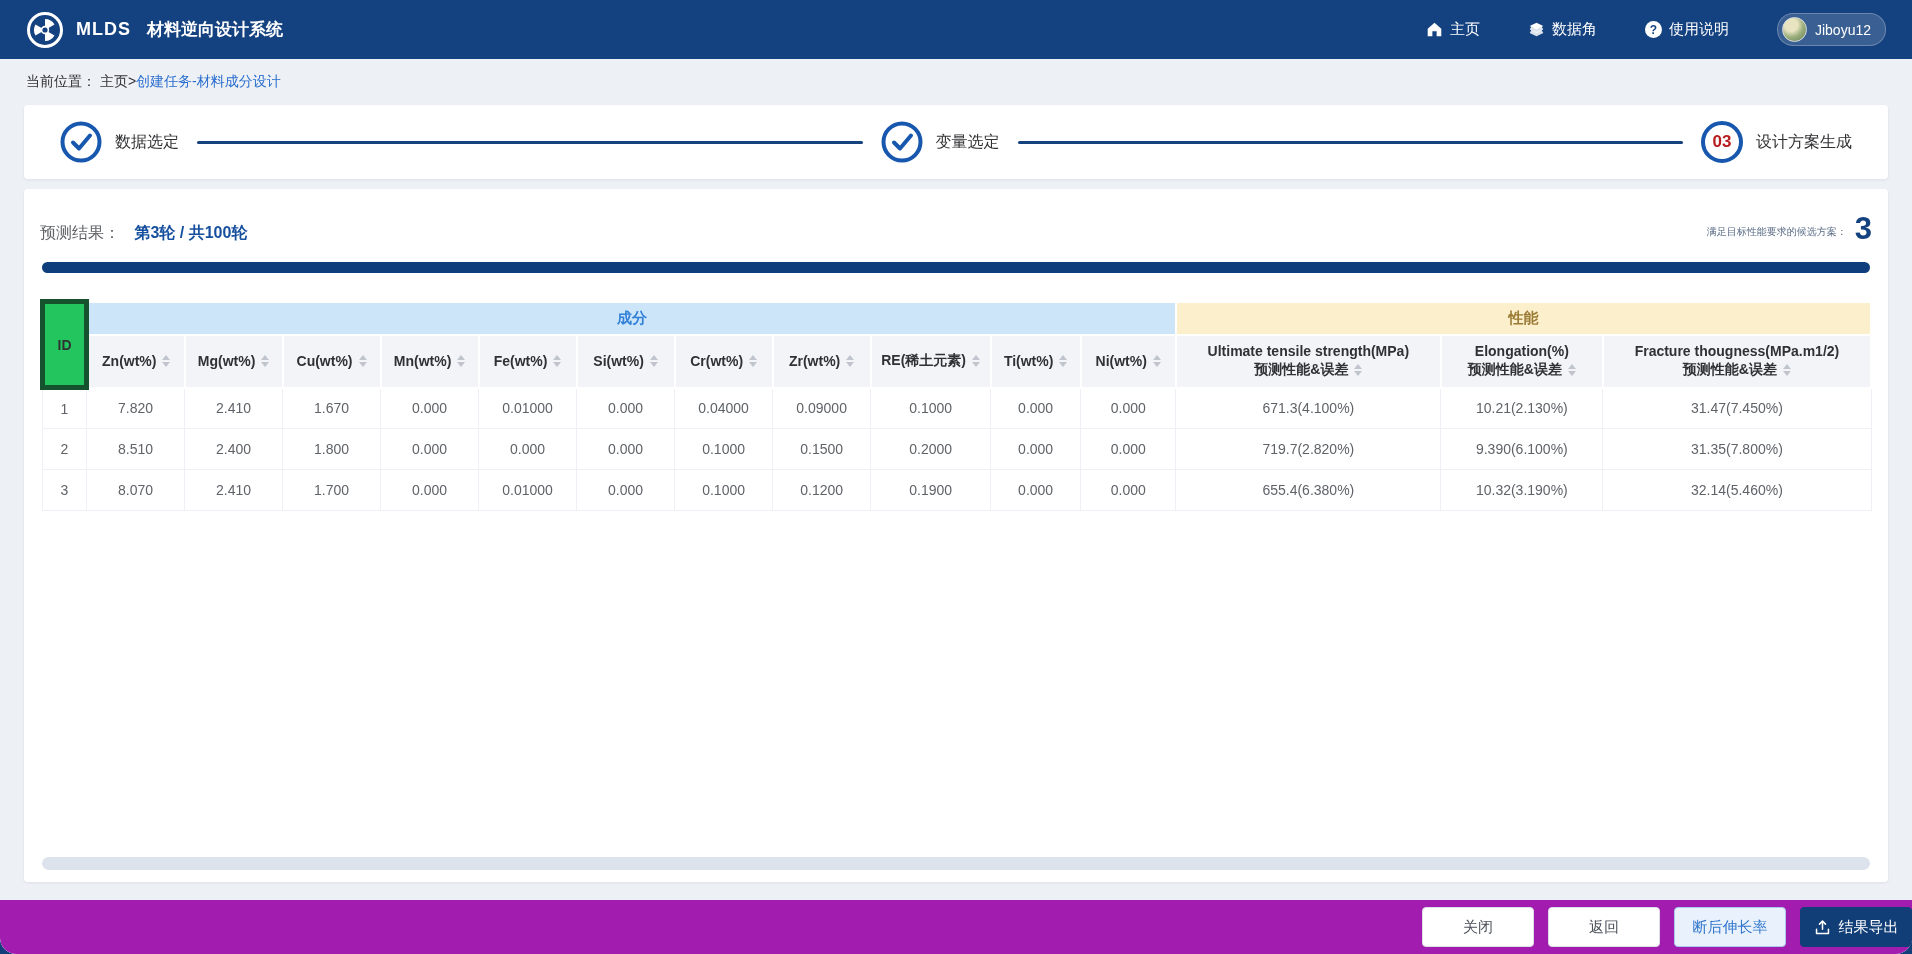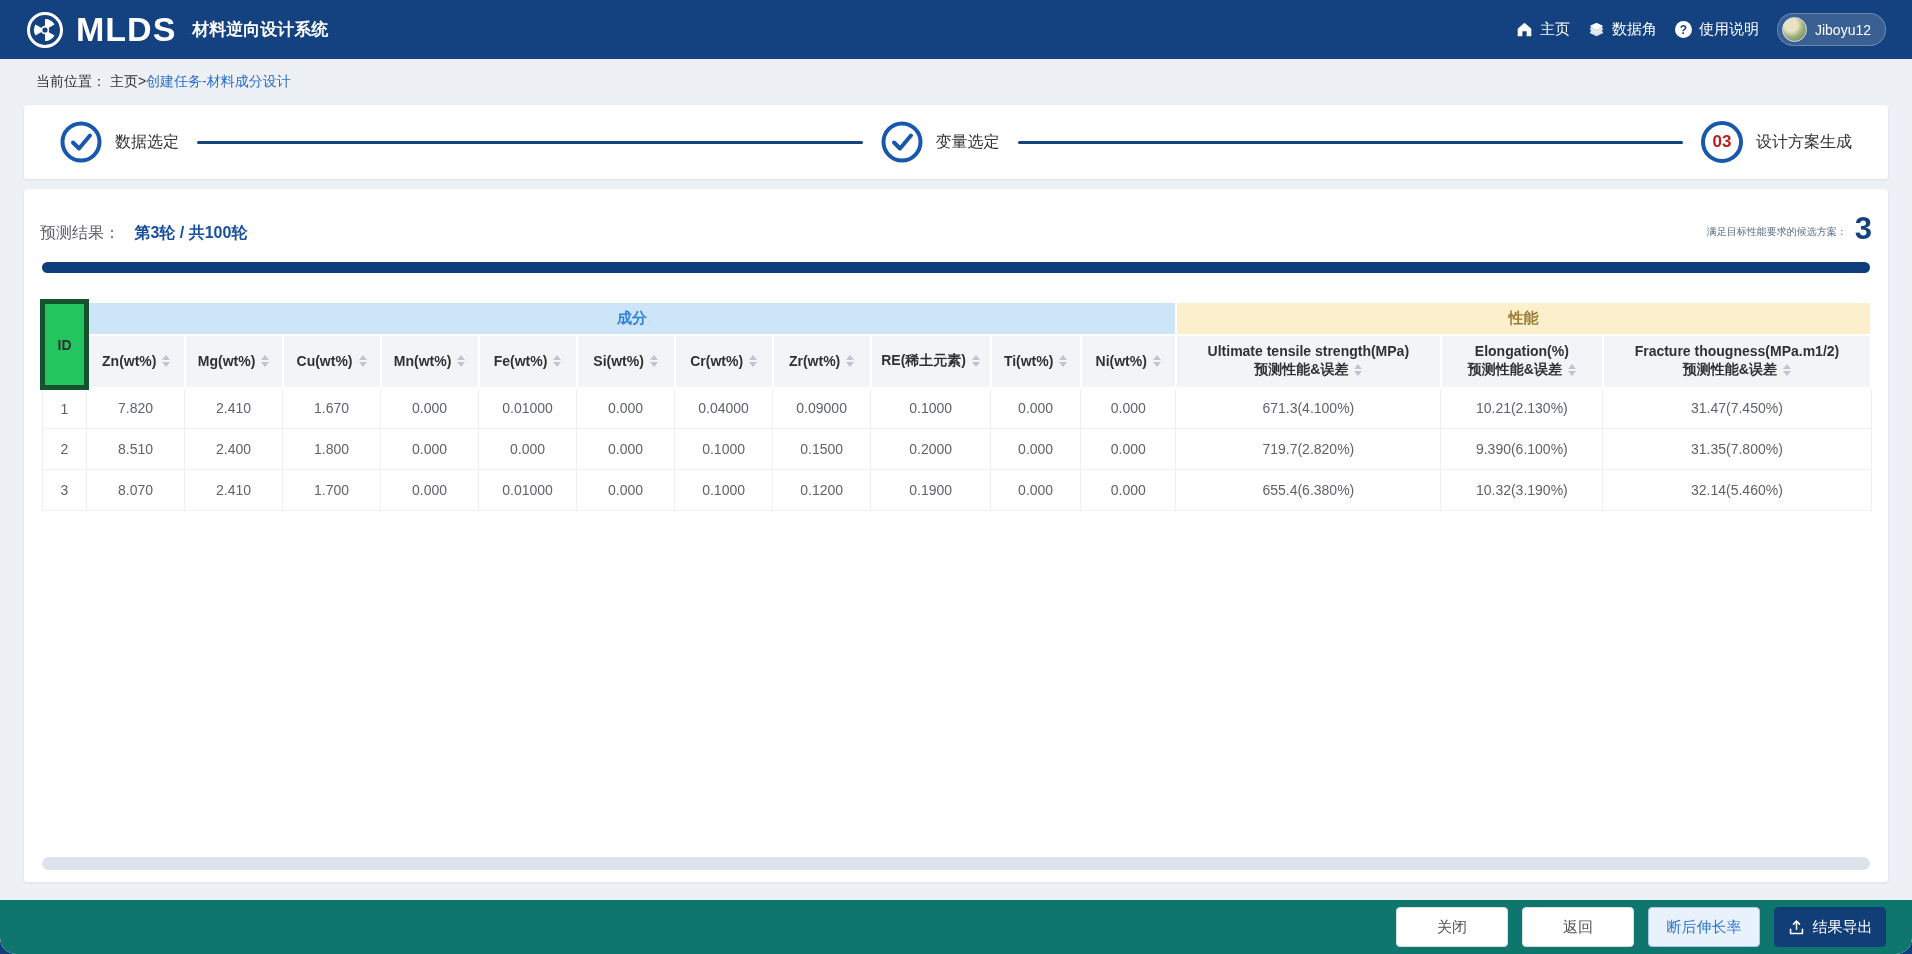--- a/index.html
+++ b/index.html
@@ -6,36 +6,36 @@
   html,body { width:1912px; height:954px; overflow:hidden;
     font-family:"Liberation Sans","DejaVu Sans",sans-serif; background:#123f79; }
   .app { position:absolute; inset:0; display:flex; flex-direction:column;
     background:#edf0f5; border-bottom-left-radius:16px; border-bottom-right-radius:16px; overflow:hidden; }
 
   
   .navbar { height:59px; background:#14417f; display:flex; align-items:center;
     justify-content:space-between; padding:0 26px; flex:none; }
   .nav-left { display:flex; align-items:center; gap:12px; }
   .logo-mark { width:38px; height:38px; display:inline-flex; }
-  .logo-text { color:#fff; font-size:34px; font-weight:800; letter-spacing:1px; }
+  .logo-text { color:#fff; font-size:18px; font-weight:800; letter-spacing:1px; }
   .system-name { color:#fff; font-size:17px; font-weight:700; margin-left:4px; }
-  .nav-right { display:flex; align-items:center; gap:18px; }
+  .nav-right { display:flex; align-items:center; gap:48px; }
   .nav-item { display:flex; align-items:center; gap:7px; color:#fff; font-size:15px;
     cursor:pointer; text-decoration:none; }
   .nav-ico { width:17px; height:17px; display:inline-flex; }
   .help-ico { width:17px; height:17px; border-radius:50%; background:#fff; color:#14417f;
     font-weight:800; font-size:12px; display:inline-flex; align-items:center; justify-content:center; }
   .user-pill { display:flex; align-items:center; gap:8px; background:rgba(255,255,255,.16);
     border:1px solid rgba(255,255,255,.25); border-radius:16px; padding:3px 14px 3px 4px;
     color:#fff; font-size:14px; cursor:pointer; }
   .avatar { width:25px; height:25px; border-radius:50%;
     background:radial-gradient(circle at 35% 30%, #e8e3c0 0 30%, #9db07e 55%, #5d7a55); border:1px solid #d8dce2; }
 
   
-  .breadcrumb { height:46px; display:flex; align-items:center; padding:0 36px;
+  .breadcrumb { height:46px; display:flex; align-items:center; padding:0 26px;
     font-size:14px; color:#303133; flex:none; }
   .crumb-link { color:#2b6fce; cursor:pointer; text-decoration:none; }
 
   
   .steps-card { margin:0 24px; height:74px; background:#fff; border-radius:4px;
     box-shadow:0 1px 3px rgba(30,50,90,.08); display:flex; align-items:center;
     padding:0 36px; flex:none; }
   .step { display:flex; align-items:center; gap:13px; }
   .step-circle { width:42px; height:42px; flex:none; display:inline-flex; }
   .step-num { width:42px; height:42px; flex:none; border:4px solid #1757ae; border-radius:50%;
@@ -75,22 +75,22 @@
   .perf-line1 { display:block; font-size:14px; margin-bottom:2px; }
   td { height:41px; font-size:14px; color:#5f6368; border:1px solid #eef0f5; background:#fff; }
   .sort { display:inline-flex; flex-direction:column; gap:2px; }
   .sort i { width:0; height:0; border-left:4px solid transparent; border-right:4px solid transparent; display:block; }
   .sort .up { border-bottom:5px solid #c0c4cc; }
   .sort .down { border-top:5px solid #c0c4cc; }
   .spacer { flex:1; }
   .hscrollbar { height:13px; background:#dde3ed; border-radius:7px; margin:0 2px 4px; cursor:pointer; }
 
   
-  .footer { height:54px; background:#0f766e; display:flex; align-items:center;
-    justify-content:flex-end; gap:14px; padding-right:26px; flex:none;
+  .footer { height:54px; background:#a21caf; display:flex; align-items:center;
+    justify-content:flex-end; gap:14px; flex:none;
     border-bottom-left-radius:16px; border-bottom-right-radius:16px; }
   .btn { height:40px; min-width:112px; border-radius:4px; font-size:15px; cursor:pointer;
     display:inline-flex; align-items:center; justify-content:center; gap:8px;
     font-family:inherit; }
   .btn-plain { background:#fff; border:1px solid #dcdfe6; color:#4a505a; }
   .btn-light { background:#e9f2fc; border:1px solid #a9c8ee; color:#3377cc; }
   .btn-primary { background:#123e78; border:1px solid #123e78; color:#fff; }
   .btn-ico { width:17px; height:17px; display:inline-flex; }
 </style>
 </head>

